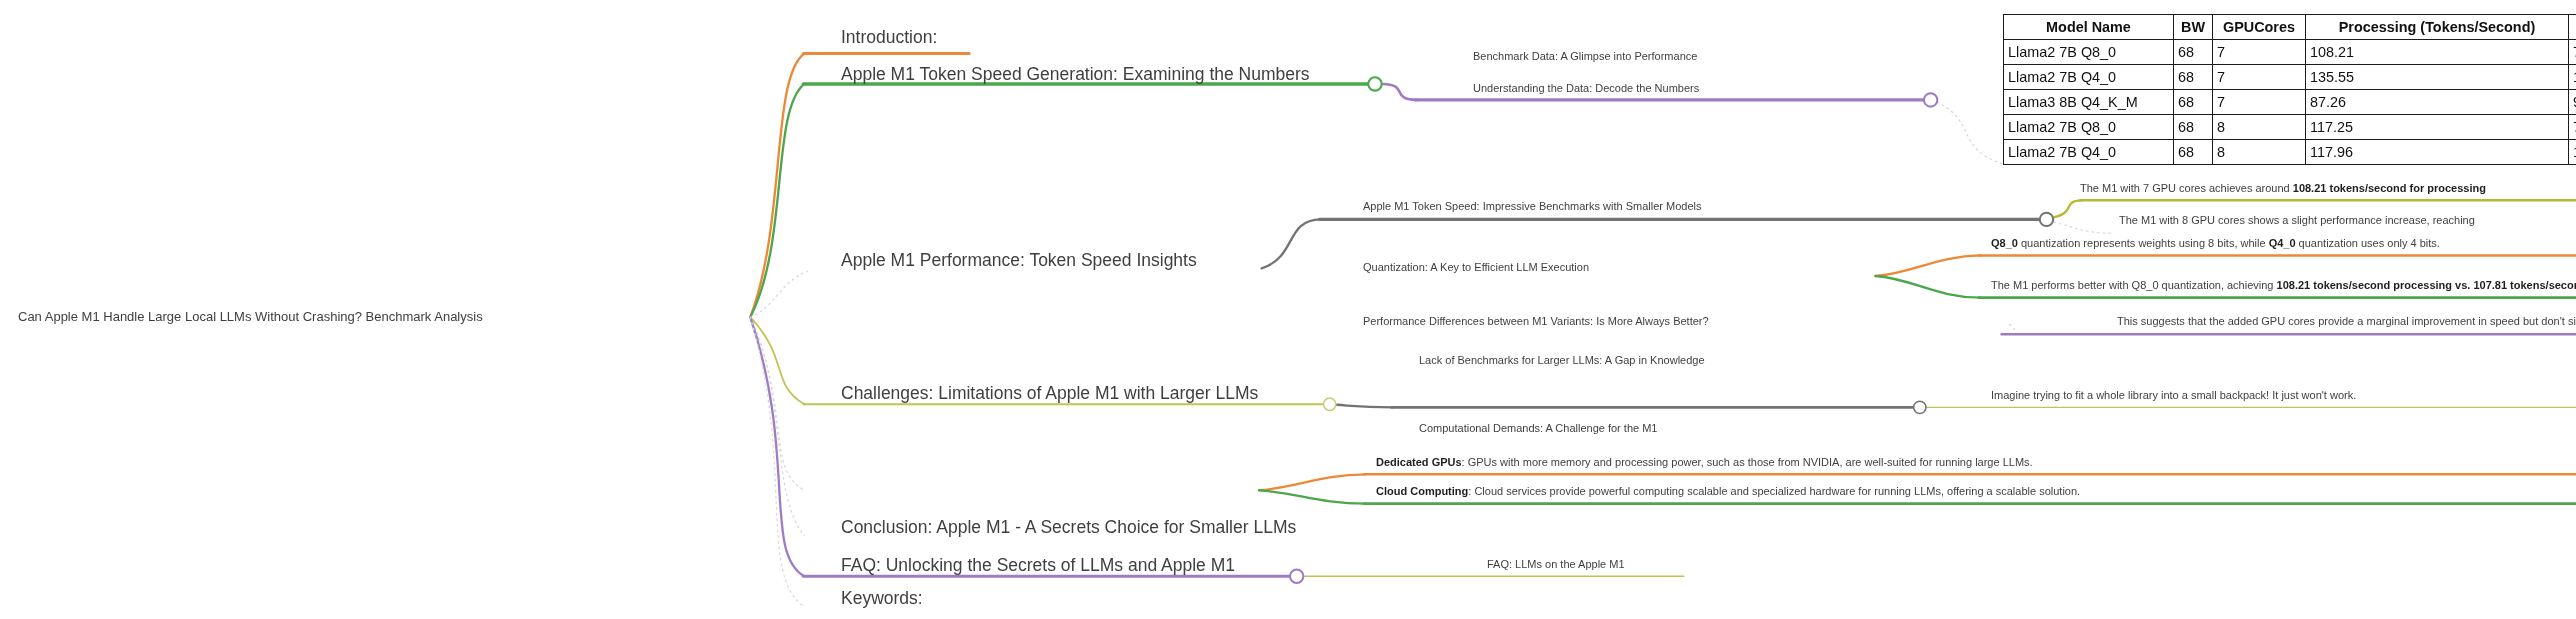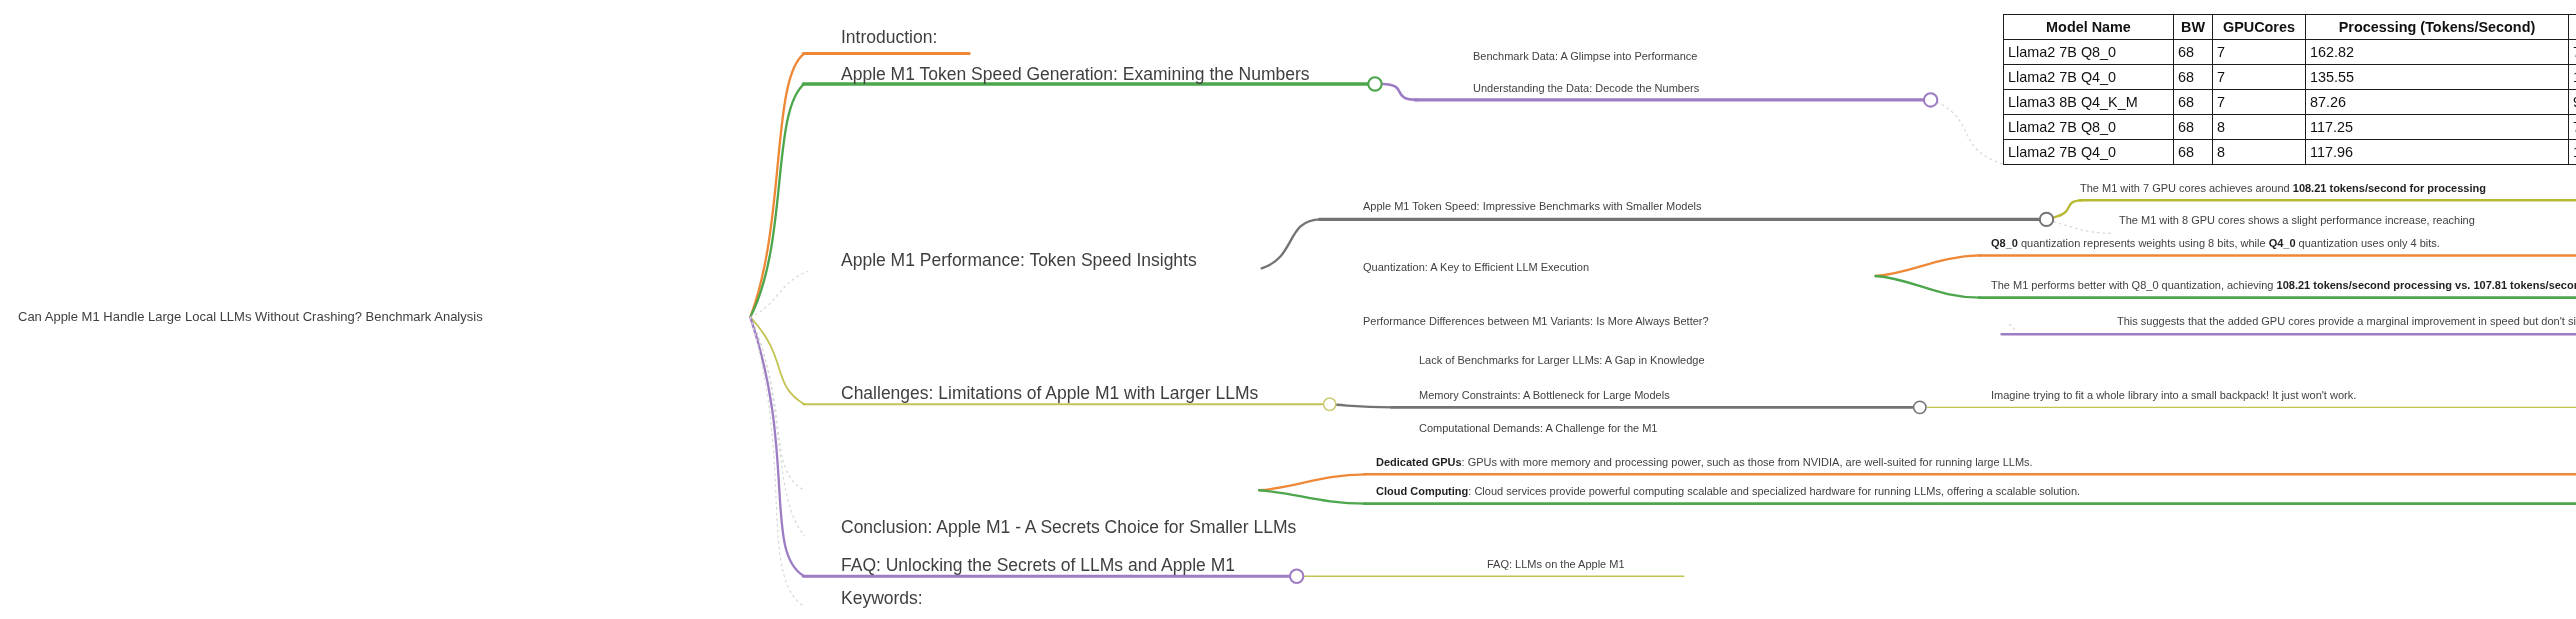--- a/index.html
+++ b/index.html
@@ -96,21 +96,20 @@
   <div class="node n2" style="left:2080px;top:189px"><span>The M1 with 7 GPU cores achieves around </span><b>108.21 tokens/second for processing</b></div>
   <div class="node n2" style="left:2119px;top:221px"><span>The M1 with 8 GPU cores shows a slight performance increase, reaching </span></div>
   <div class="node n2" style="left:1363px;top:268px">Quantization: A Key to Efficient LLM Execution</div>
   <div class="node n2" style="left:1991px;top:244px"><b>Q8_0</b><span> quantization represents weights using 8 bits, while </span><b>Q4_0</b><span> quantization uses only 4 bits.</span></div>
   <div class="node n2" style="left:1991px;top:286px"><span>The M1 performs better with Q8_0 quantization, achieving </span><b>108.21 tokens/second processing vs. 107.81 tokens/second</b></div>
   <div class="node n2" style="left:1363px;top:322px">Performance Differences between M1 Variants: Is More Always Better?</div>
   <div class="node n2" style="left:2117px;top:322px">This suggests that the added GPU cores provide a marginal improvement in speed but don't significantly change the overall performance.</div>
 
   <div class="node n1" style="left:841px;top:393px">Challenges: Limitations of Apple M1 with Larger LLMs</div>
   <div class="node n2" style="left:1419px;top:361px">Lack of Benchmarks for Larger LLMs: A Gap in Knowledge</div>
-  <div class="node n2" style="left:1419px;top:396px">Memory Constraints: A Bottleneck for Large Models</div>
   <div class="node n2" style="left:1991px;top:396px">Imagine trying to fit a whole library into a small backpack! It just won't work.</div>
   <div class="node n2" style="left:1419px;top:429px">Computational Demands: A Challenge for the M1</div>
 
   <div class="node n2" style="left:1376px;top:463px"><b>Dedicated GPUs</b><span>: GPUs with more memory and processing power, such as those from NVIDIA, are well-suited for running large LLMs.</span></div>
   <div class="node n2" style="left:1376px;top:492px"><b>Cloud Computing</b><span>: Cloud services provide powerful computing scalable and specialized hardware for running LLMs, offering a scalable solution.</span></div>
 
   <div class="node n1" style="left:841px;top:527px">Conclusion: Apple M1 - A Secrets Choice for Smaller LLMs</div>
   <div class="node n1" style="left:841px;top:565px">FAQ: Unlocking the Secrets of LLMs and Apple M1</div>
   <div class="node n2" style="left:1487px;top:565px">FAQ: LLMs on the Apple M1</div>
   <div class="node n1" style="left:841px;top:598px">Keywords:</div>
@@ -131,21 +130,21 @@
             <th>GPUCores</th>
             <th>Processing (Tokens/Second)</th>
             <th>Generation (Tokens/Second)</th>
           </tr>
         </thead>
         <tbody>
           <tr>
             <td>Llama2 7B Q8_0</td>
             <td>68</td>
             <td>7</td>
-            <td>162.82</td>
+            <td>108.21</td>
             <td>7.92</td>
           </tr>
           <tr>
             <td>Llama2 7B Q4_0</td>
             <td>68</td>
             <td>7</td>
             <td>135.55</td>
             <td>14.19</td>
           </tr>
           <tr>

